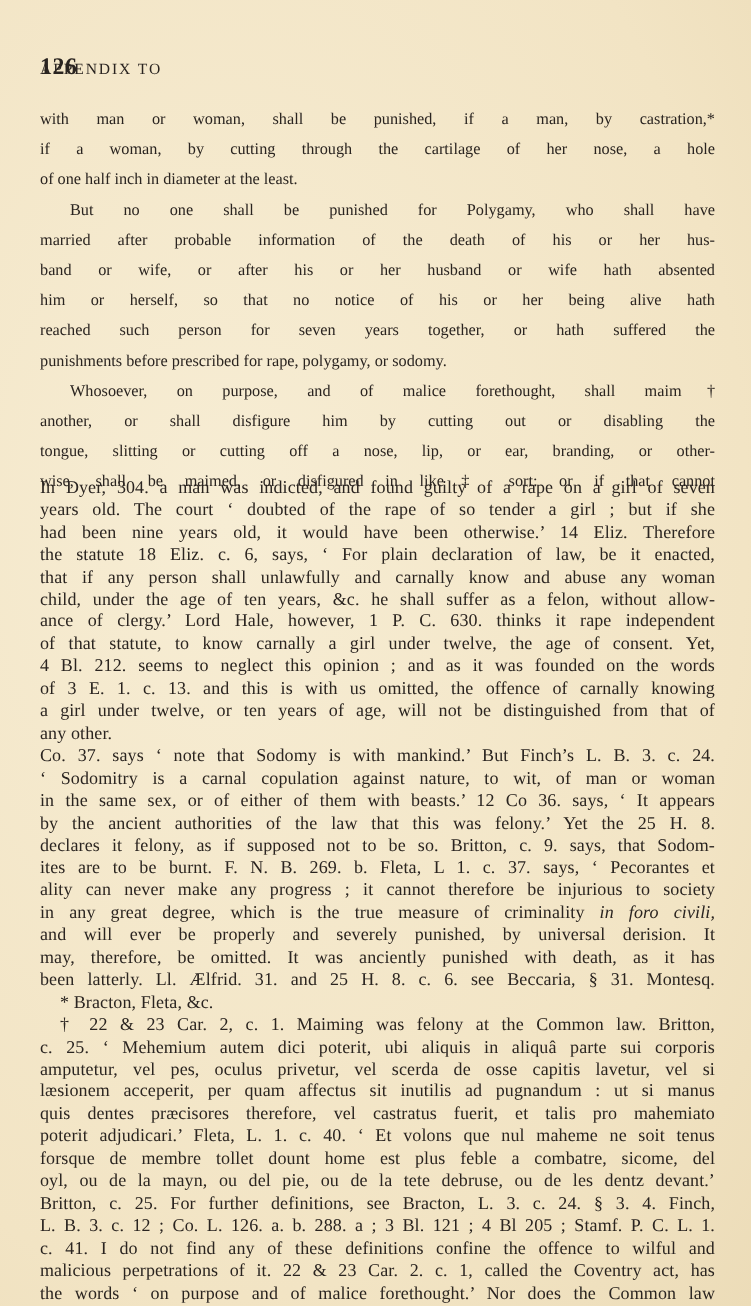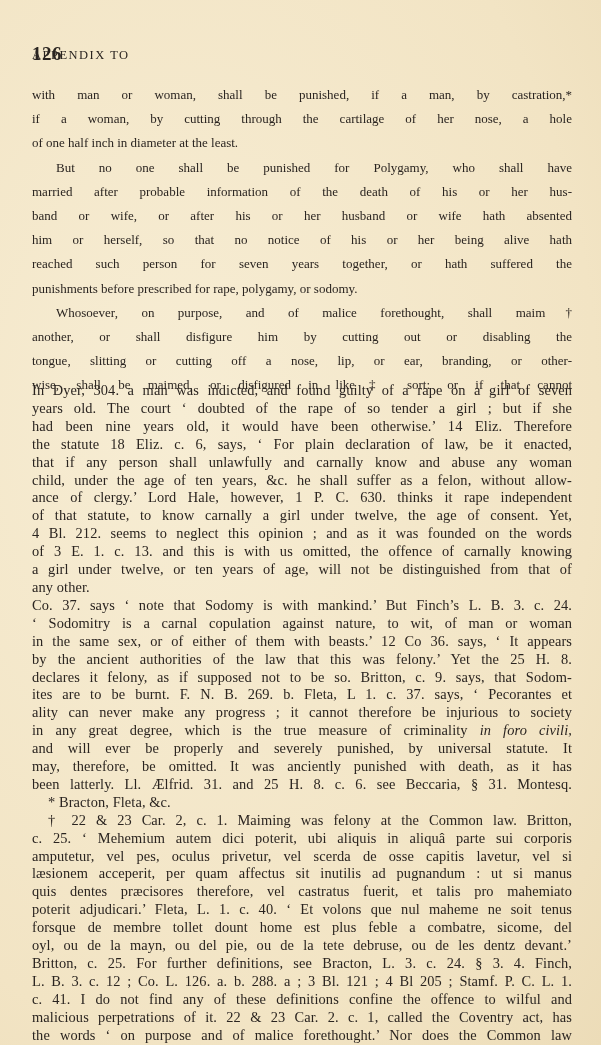--- a/index.html
+++ b/index.html
@@ -80,21 +80,21 @@
     </div>
     <div>
       <span class="nl">Co. 37. says ‘ note that Sodomy is with mankind.’ But Finch’s L. B. 3. c. 24.</span>
       <span class="nl">‘ Sodomitry is a carnal copulation against nature, to wit, of man or woman</span>
       <span class="nl">in the same sex, or of either of them with beasts.’ 12 Co 36. says, ‘ It appears</span>
       <span class="nl">by the ancient authorities of the law that this was felony.’ Yet the 25 H. 8.</span>
       <span class="nl">declares it felony, as if supposed not to be so. Britton, c. 9. says, that Sodom-</span>
       <span class="nl">ites are to be burnt. F. N. B. 269. b. Fleta, L 1. c. 37. says, ‘ Pecorantes et</span>
       <span class="nl">ality can never make any progress ; it cannot therefore be injurious to society</span>
       <span class="nl"><span>in any great degree, which is the true measure of criminality</span> <i>in foro civili,</i></span>
-      <span class="nl">and will ever be properly and severely punished, by universal statute. It</span>
+      <span class="nl">and will ever be properly and severely punished, by universal derision. It</span>
       <span class="nl">may, therefore, be omitted. It was anciently punished with death, as it has</span>
       <span class="nl">been latterly. Ll. Ælfrid. 31. and 25 H. 8. c. 6. see Beccaria, § 31. Montesq.</span>
     </div>
     <span class="nl last ind">* Bracton, Fleta, &amp;c.</span>
     <div>
       <span class="nl ind">† 22 &amp; 23 Car. 2, c. 1. Maiming was felony at the Common law. Britton,</span>
       <span class="nl">c. 25. ‘ Mehemium autem dici poterit, ubi aliquis in aliquâ parte sui corporis</span>
       <span class="nl">amputetur, vel pes, oculus privetur, vel scerda de osse capitis lavetur, vel si</span>
       <span class="nl">læsionem acceperit, per quam affectus sit inutilis ad pugnandum : ut si manus</span>
       <span class="nl">quis dentes præcisores therefore, vel castratus fuerit, et talis pro mahemiato</span>

